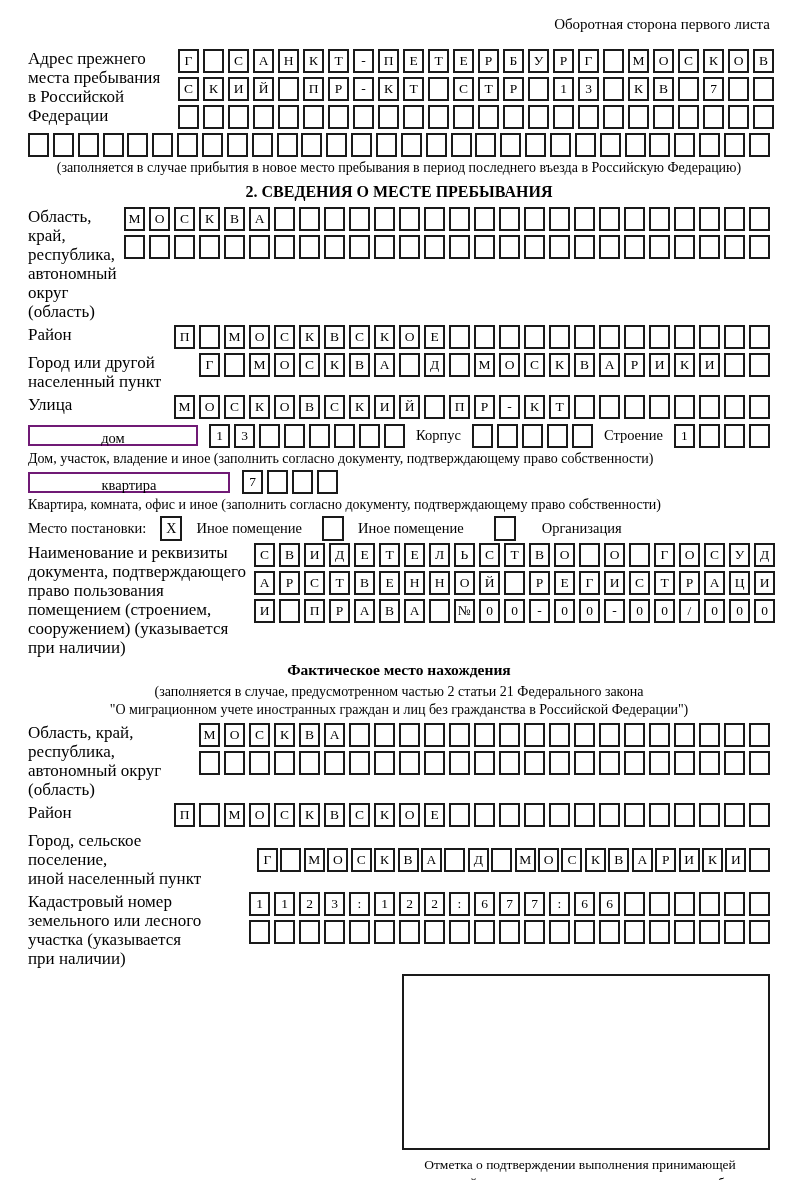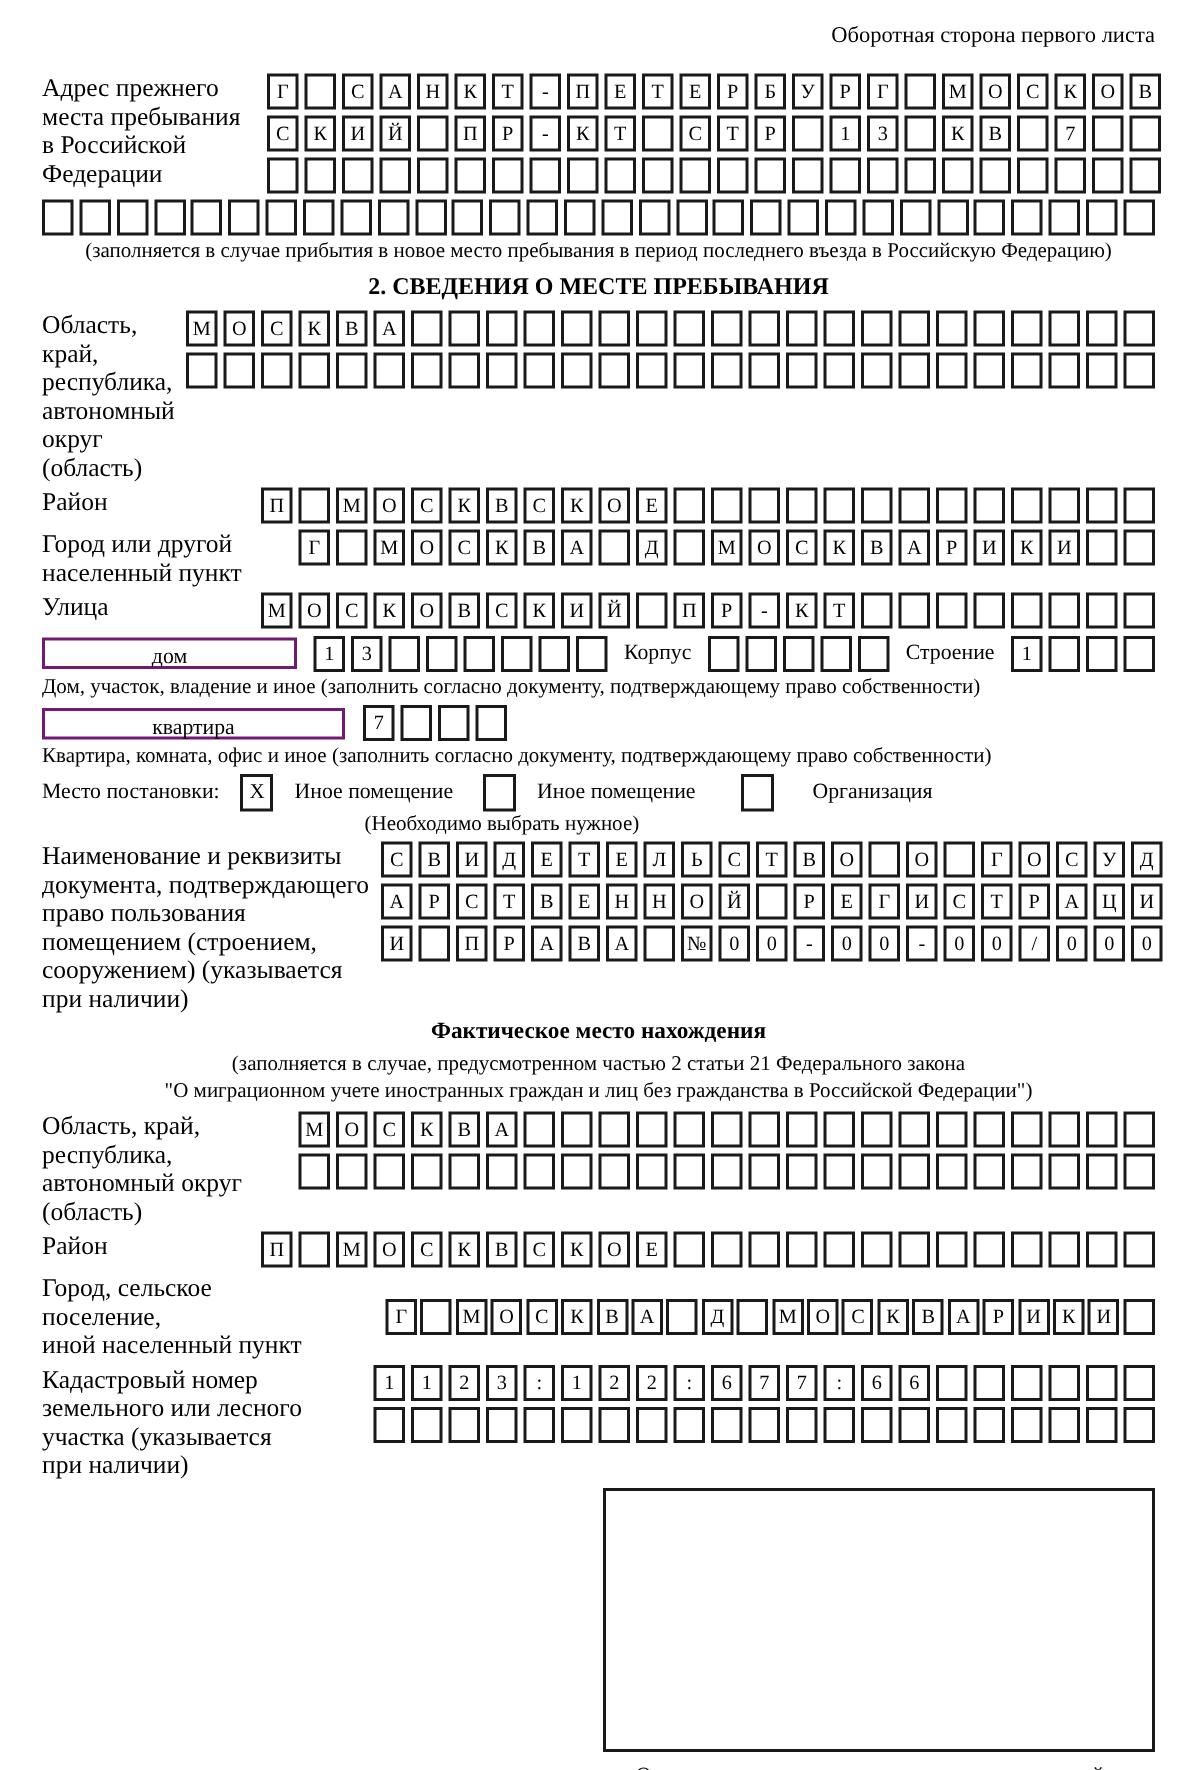--- a/index.html
+++ b/index.html
@@ -367,21 +367,20 @@
 
   <div class="frow mt2" style="align-items:center;column-gap:14px;">
     <span class="inline-lbl">Место постановки:</span>
     <div class="cellbox">X</div>
     <span class="inline-lbl">Иное помещение</span>
     <div class="cellbox" style="margin-left:6px;"></div>
     <span class="inline-lbl">Иное помещение</span>
     <div class="cellbox" style="margin-left:16px;"></div>
     <span class="inline-lbl" style="margin-left:12px;">Организация</span>
   </div>
-  <div class="fine" style="text-align:left;margin-left:215px;">(Необходимо выбрать нужное)</div>
 
   <div class="frow mt2">
     <div class="lbl" style="width:226px;">Наименование и реквизиты
 документа, подтверждающего
 право пользования
 помещением (строением,
 сооружением) (указывается
 при наличии)</div>
     <div class="cellcol">
       <div class="cellrow" style="width: 521px;">

